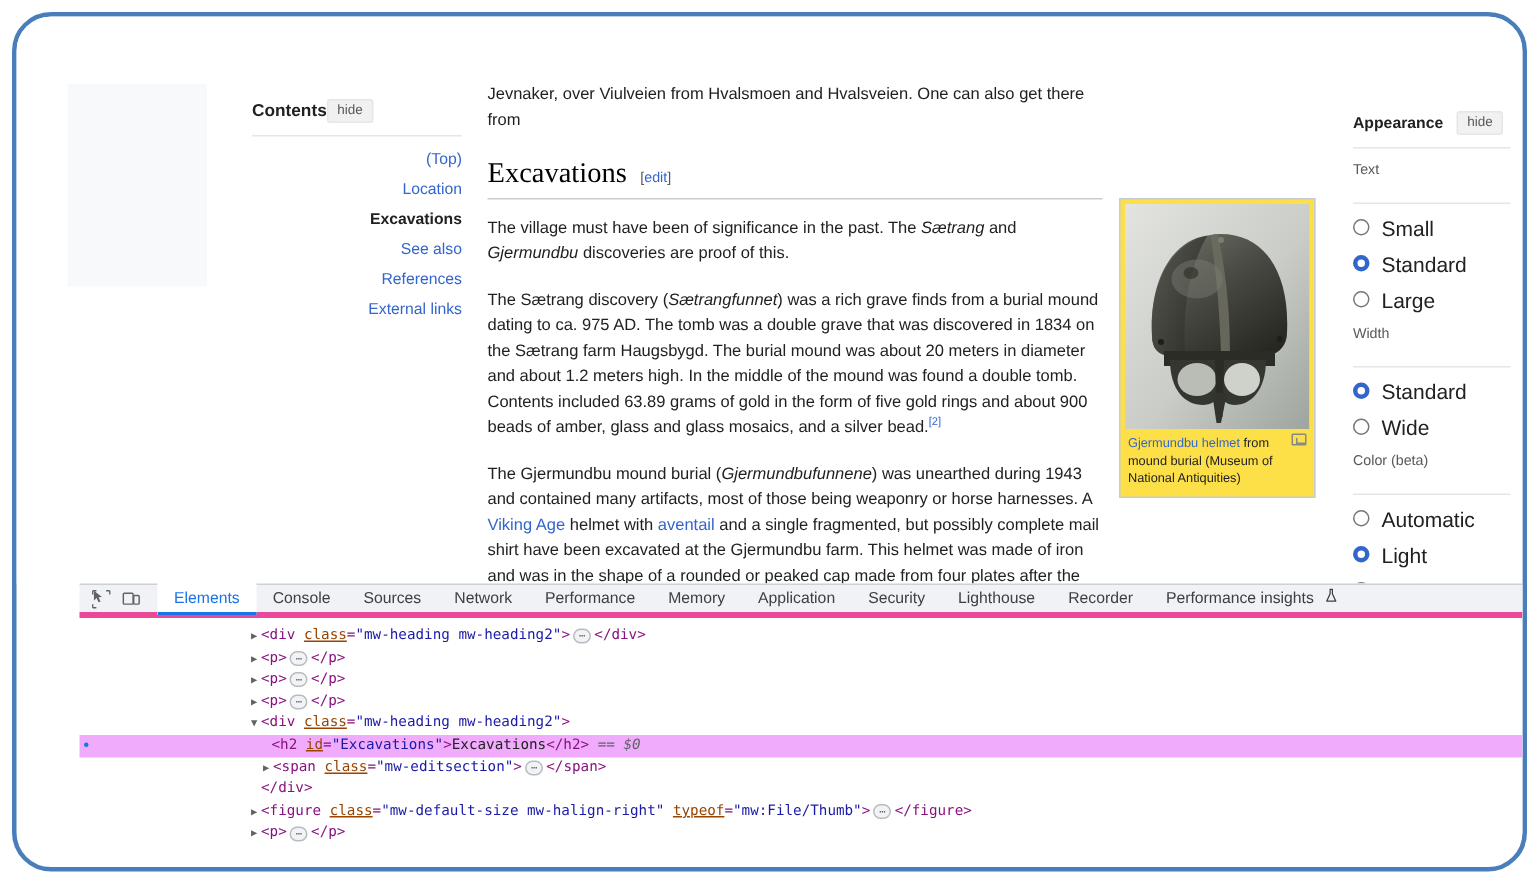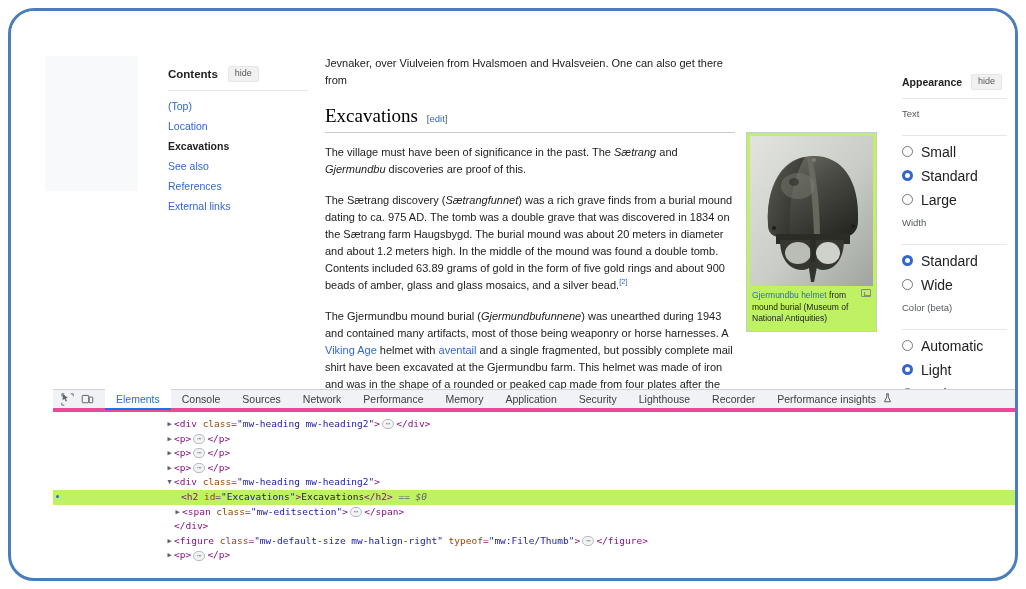--- a/index.html
+++ b/index.html
@@ -20,31 +20,31 @@
     position:absolute; left:0; top:0; width:1004px; height:378px;
     background:#fff; overflow:hidden;
   }
   .left-placeholder {
     position:absolute; left:34px; top:45px; width:93px; height:135px;
     background:#f8f9fa;
   }
   
   .toc { position:absolute; left:157px; top:55px; width:140px; }
   .toc-head {
-    display:flex; align-items:center; gap:10px;
+    display:flex; align-items:center; gap:0;
     padding-bottom:8px; border-bottom:1px solid #e4e6e8;
   }
   .toc-title { font-size:11.5px; font-weight:bold; color:#202122; }
   .hide-btn {
     font-size:9px; color:#54595d; background:#f1f1f1;
     border:1px solid #e6e6e6; border-radius:2px; padding:1px 6px 2px;
     line-height:1.2;
   }
   .toc-list { margin-top:9px; display:flex; flex-direction:column; gap:8px; }
-  .toc-item { font-size:10.5px; color:#3366cc; line-height:1.15; }
+  .toc-item { font-size:10.5px; color:#3366cc; line-height:1.15;text-align:right; }
   .toc-item.current { color:#202122; font-weight:bold; }
   
   .article { position:absolute; left:314px; top:44px; width:410px; }
   .art-p {
     font-size:11px; color:#202122; line-height:17px;
     margin:0 0 14px 0; text-align:left;
   }
   .art-p.clipped { margin-bottom:2px; }
   a.wl { color:#3366cc; text-decoration:none; }
   .it { font-style:italic; }
@@ -56,21 +56,21 @@
     margin:16px 0 0 0; padding-bottom:5px;
     border-bottom:1px solid #c8ccd1;
     display:flex; align-items:baseline; gap:9px;
   }
   .editsec { font-size:9.5px; color:#54595d; font-family:"Liberation Sans",sans-serif; }
   .editsec a { color:#3366cc; text-decoration:none; }
   h2.sec + .art-p { margin-top:11px; }
   
   figure.thumb {
     position:absolute; left:735px; top:121px; width:131px;
-    margin:0; border:1px solid #c8ccd1; background:#bef264; padding:3px;
+    margin:0; border:1px solid #c8ccd1; background:#fde047; padding:3px;
   }
   .thumb-img {
     width:123px; height:150px; display:block;
     background:#cfd2cf;
     position:relative; overflow:hidden;
   }
   .thumb-cap {
     font-size:8.5px; color:#202122; line-height:11.5px;
     padding:4px 2px 3px 2px; position:relative;
   }
@@ -131,31 +131,31 @@
   }
   .dt-tab .flask { margin-left:4px; }
   
   .dom {
     padding:5px 0 0 0; font-size:9.5px; line-height:12.6px; color:#222;
   }
   .dom-row {
     position:relative; padding:1px 0 1px 0; white-space:nowrap;
     display:flex; align-items:center;
   }
-  .dom-row.sel { background:#bef264; }
+  .dom-row.sel { background:#f0abfc; }
   .dom-row.sel::before{
     content:""; position:absolute; left:3px; top:5px;
     width:3px; height:3px; border-radius:50%; background:#1a73e8;
   }
   .tri {
     width:9px; display:inline-block; flex:none; color:#5f6368;
     font-size:7px; text-align:center;
   }
   .tag { color:#881280; }
-  .attr { color:#994500; }
+  .attr { color:#994500;text-decoration:underline; }
   .val { color:#1a1aa6; }
   .punc { color:#881280; }
   .txt { color:#222; }
   .dollar { color:#5f6368; font-style:italic; }
   .ellip {
     display:inline-block; border:1px solid #b8bcc2; border-radius:7px;
     background:#f1f3f4; color:#5f6368; font-size:7px;
     padding:0 3px; line-height:8px; margin:0 2px; vertical-align:middle;
   }
 </style>

